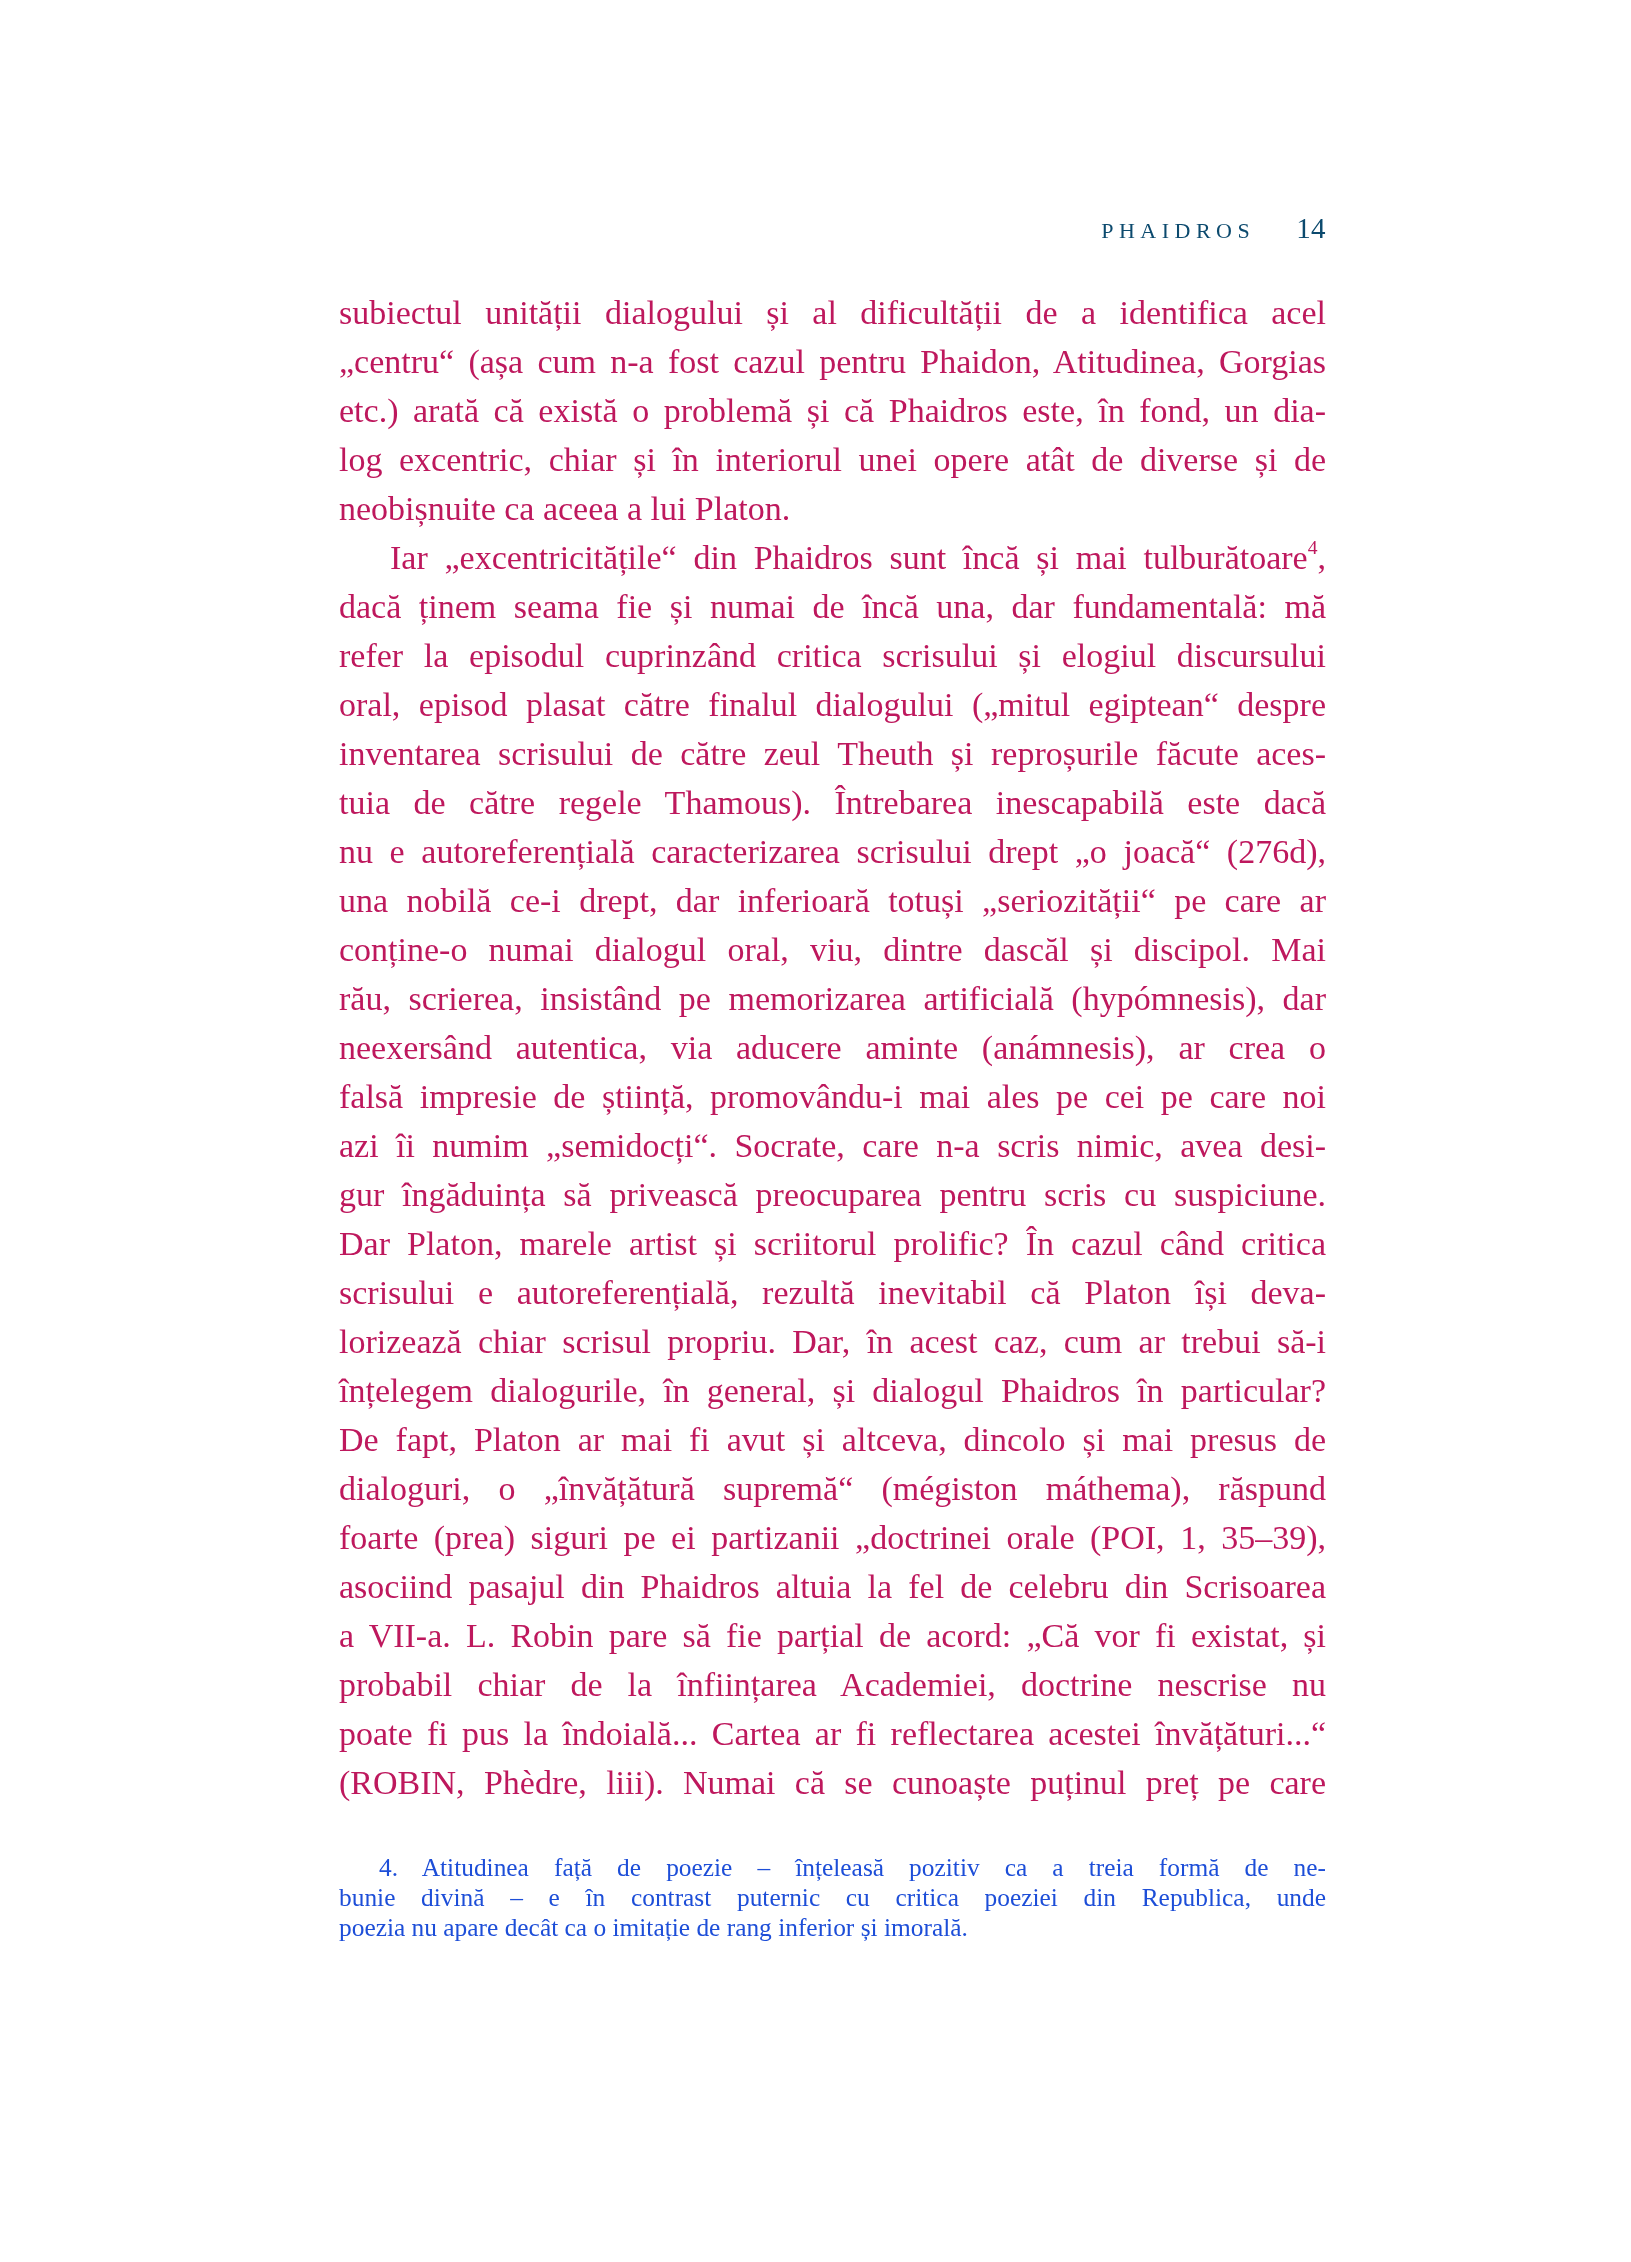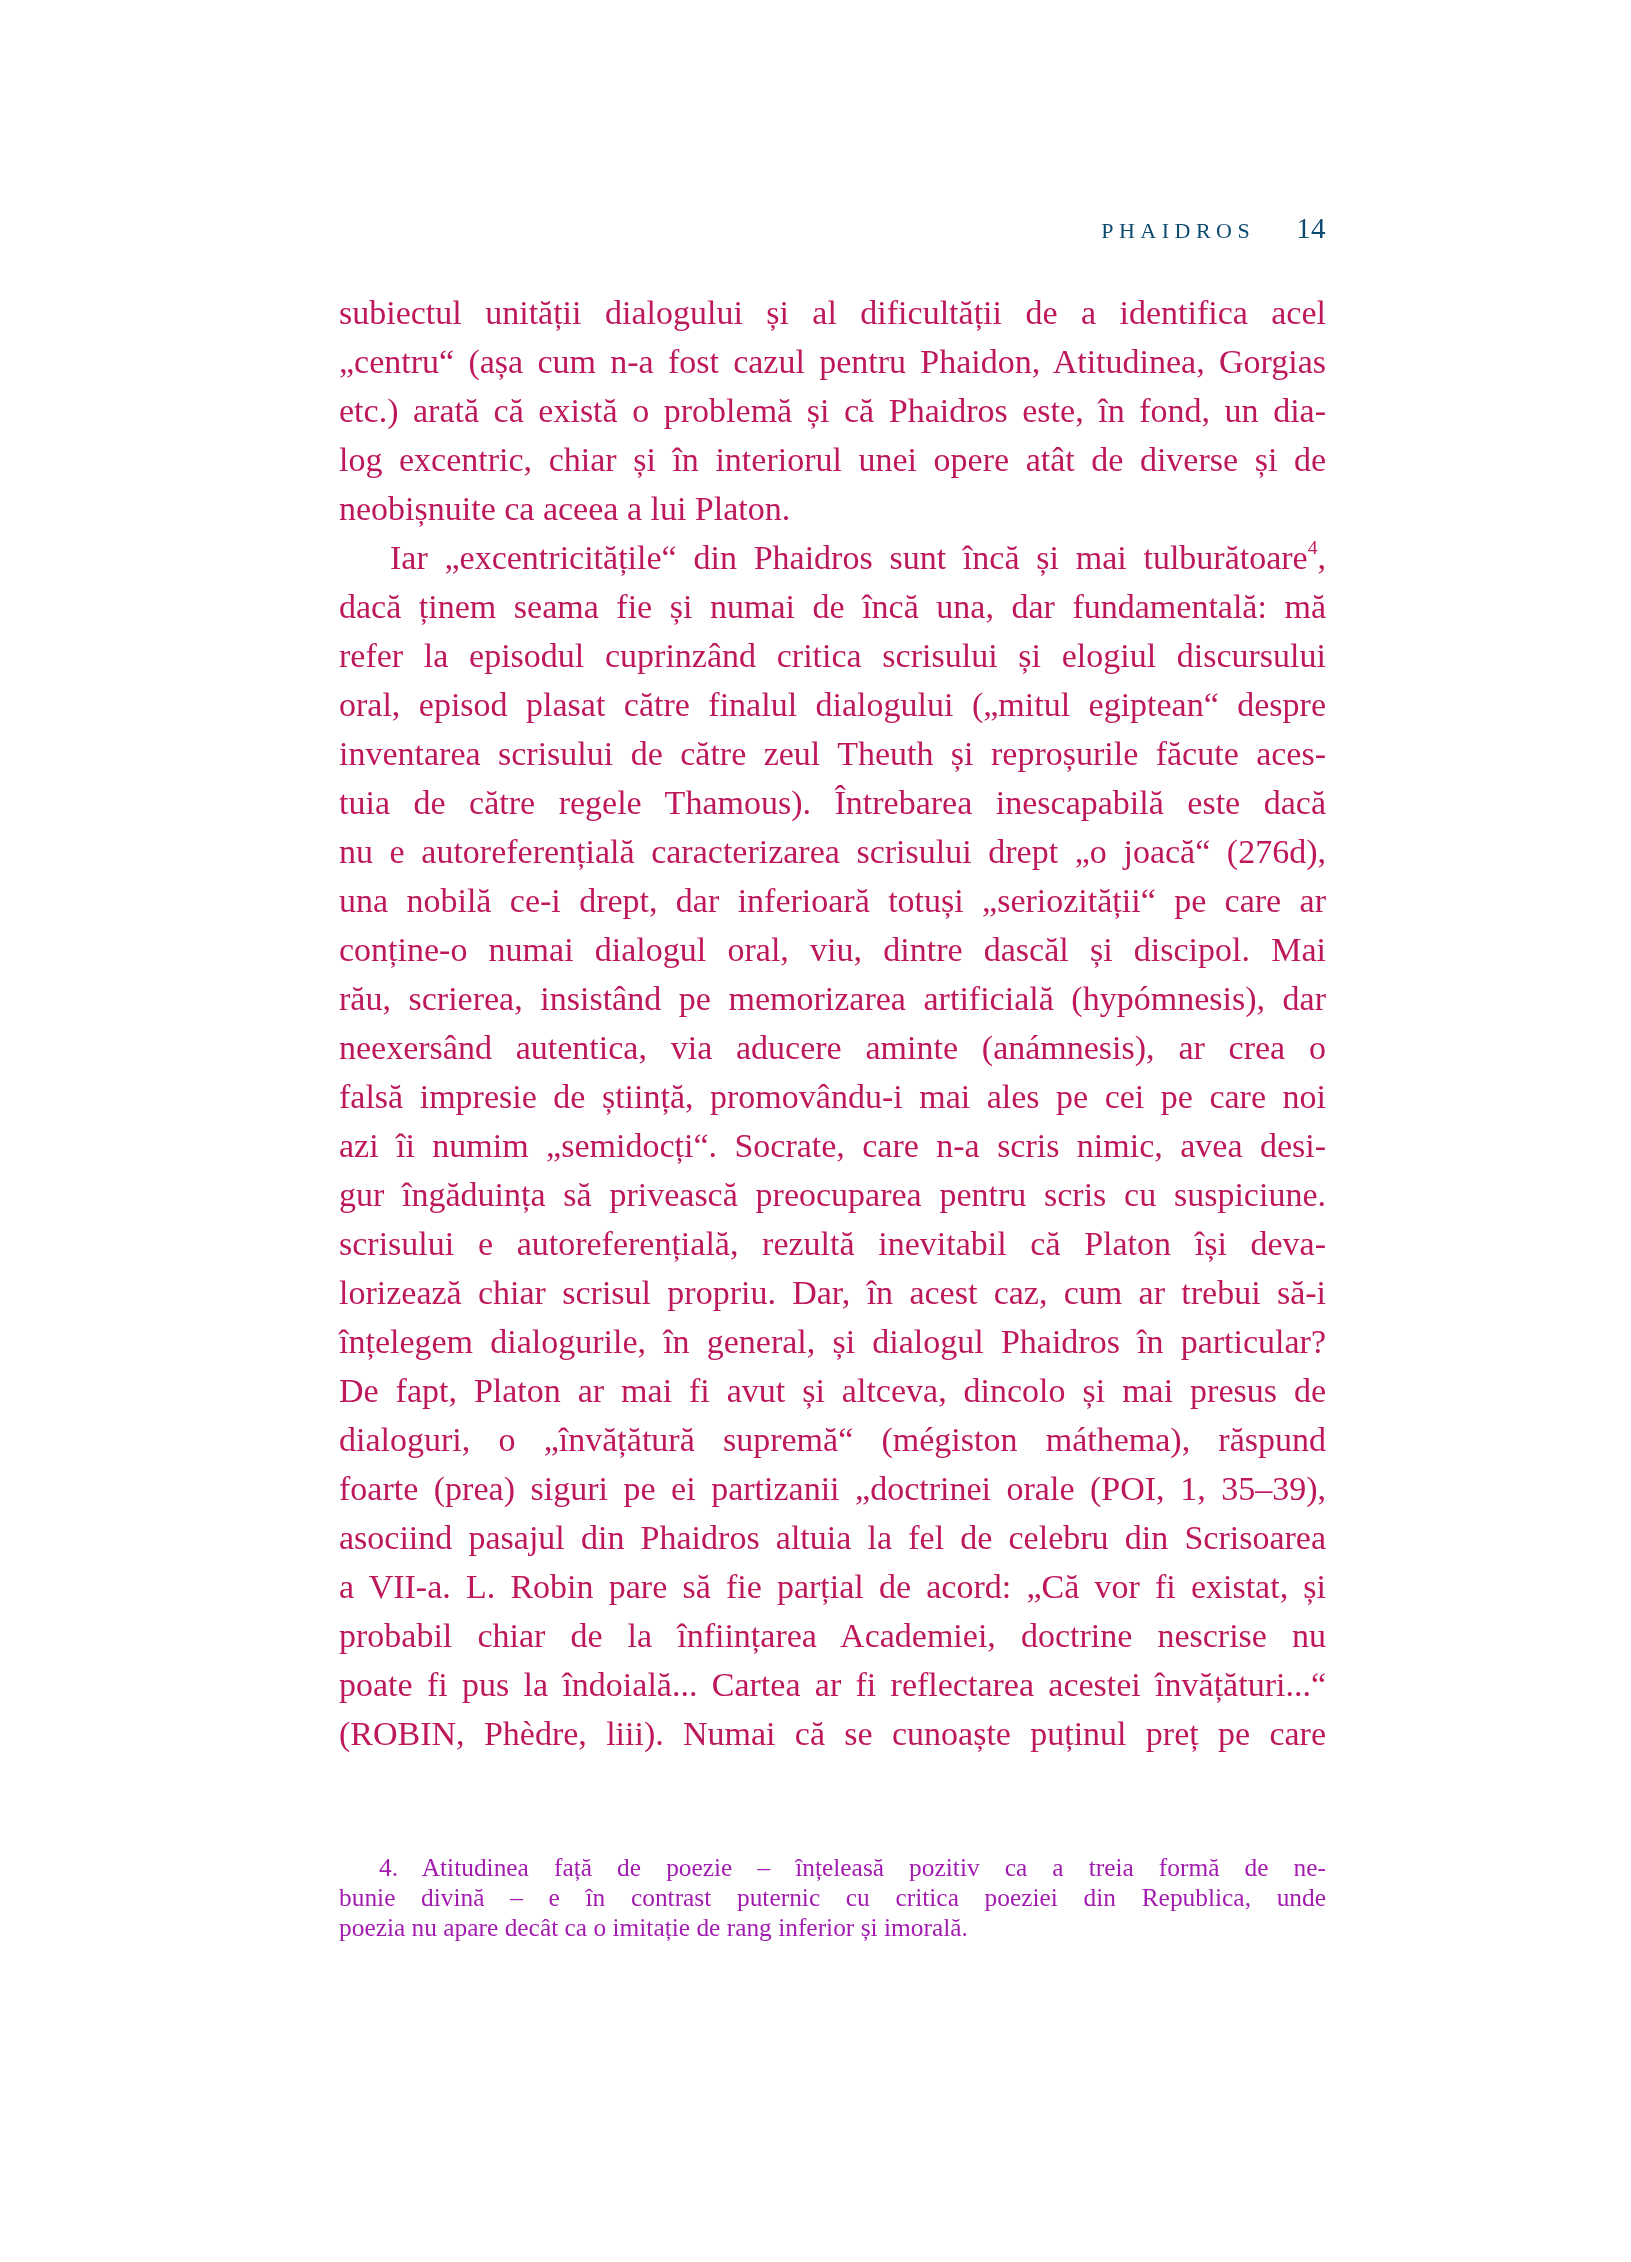--- a/index.html
+++ b/index.html
@@ -23,21 +23,21 @@
     overflow: visible;
   }
   .line.last { text-align-last: left; }
   .line.indent { padding-left: 51px; }
   .line span { white-space: pre; }
   .it { }
   sup.fnref { font-size: 19.6px; vertical-align: 0; position: relative; top: -15px; line-height: 0; }
   .footnotes {
     position: absolute; left: 339px; top: 1852px; width: 987px;
     font-family: "Liberation Serif", "DejaVu Serif", serif;
-    font-size: 25.4px; color: #a21caf;
+    font-size: 25.4px; color: #1d4ed8;
   }
   .fline { display: block; height: 30px; line-height: 30px; text-align: justify; text-align-last: justify; white-space: nowrap; }
   .fline.indent { padding-left: 40px; }
   .fline.last { text-align-last: left; }
 </style>
 </head>
 <body>
 
 <div class="page">
 
@@ -58,20 +58,21 @@
     <span class="line"><span>inventarea scrisului de către zeul Theuth și reproșurile făcute aces-</span></span>
     <span class="line"><span>tuia de către regele Thamous). Întrebarea inescapabilă este dacă</span></span>
     <span class="line"><span>nu e autoreferențială caracterizarea scrisului drept „o joacă“ (276d),</span></span>
     <span class="line"><span>una nobilă ce-i drept, dar inferioară totuși „seriozității“ pe care ar</span></span>
     <span class="line"><span>conține-o numai dialogul oral, viu, dintre dascăl și discipol. Mai</span></span>
     <span class="line"><span>rău, scrierea, insistând pe memorizarea artificială (</span><span class="it">hypómnesis</span><span>), dar</span></span>
     <span class="line"><span>neexersând autentica, via aducere aminte (</span><span class="it">anámnesis</span><span>), ar crea o</span></span>
     <span class="line"><span>falsă impresie de știință, promovându-i mai ales pe cei pe care noi</span></span>
     <span class="line"><span>azi îi numim „semidocți“. Socrate, care n-a scris nimic, avea desi-</span></span>
     <span class="line"><span>gur îngăduința să privească preocuparea pentru scris cu suspiciune.</span></span>
+    <span class="line"><span>Dar Platon, marele artist și scriitorul prolific? În cazul când critica</span></span>
     <span class="line"><span>scrisului e autoreferențială, rezultă inevitabil că Platon își deva-</span></span>
     <span class="line"><span>lorizează chiar scrisul propriu. Dar, în acest caz, cum ar trebui să-i</span></span>
     <span class="line"><span>înțelegem dialogurile, în general, și dialogul </span><span class="it">Phaidros</span><span> în particular?</span></span>
     <span class="line"><span>De fapt, Platon ar mai fi avut și altceva, dincolo și mai presus de</span></span>
     <span class="line"><span>dialoguri, o „învățătură supremă“ (</span><span class="it">mégiston máthema</span><span>), răspund</span></span>
     <span class="line"><span>foarte (prea) siguri pe ei partizanii „doctrinei orale (POI, 1, 35–39),</span></span>
     <span class="line"><span>asociind pasajul din </span><span class="it">Phaidros</span><span> altuia la fel de celebru din </span><span class="it">Scrisoarea</span></span>
     <span class="line"><span class="it">a VII-a</span><span>. L. Robin pare să fie parțial de acord: „Că vor fi existat, și</span></span>
     <span class="line"><span>probabil chiar de la înființarea Academiei, doctrine nescrise nu</span></span>
     <span class="line"><span>poate fi pus la îndoială... Cartea ar fi reflectarea acestei învățături...“</span></span>

